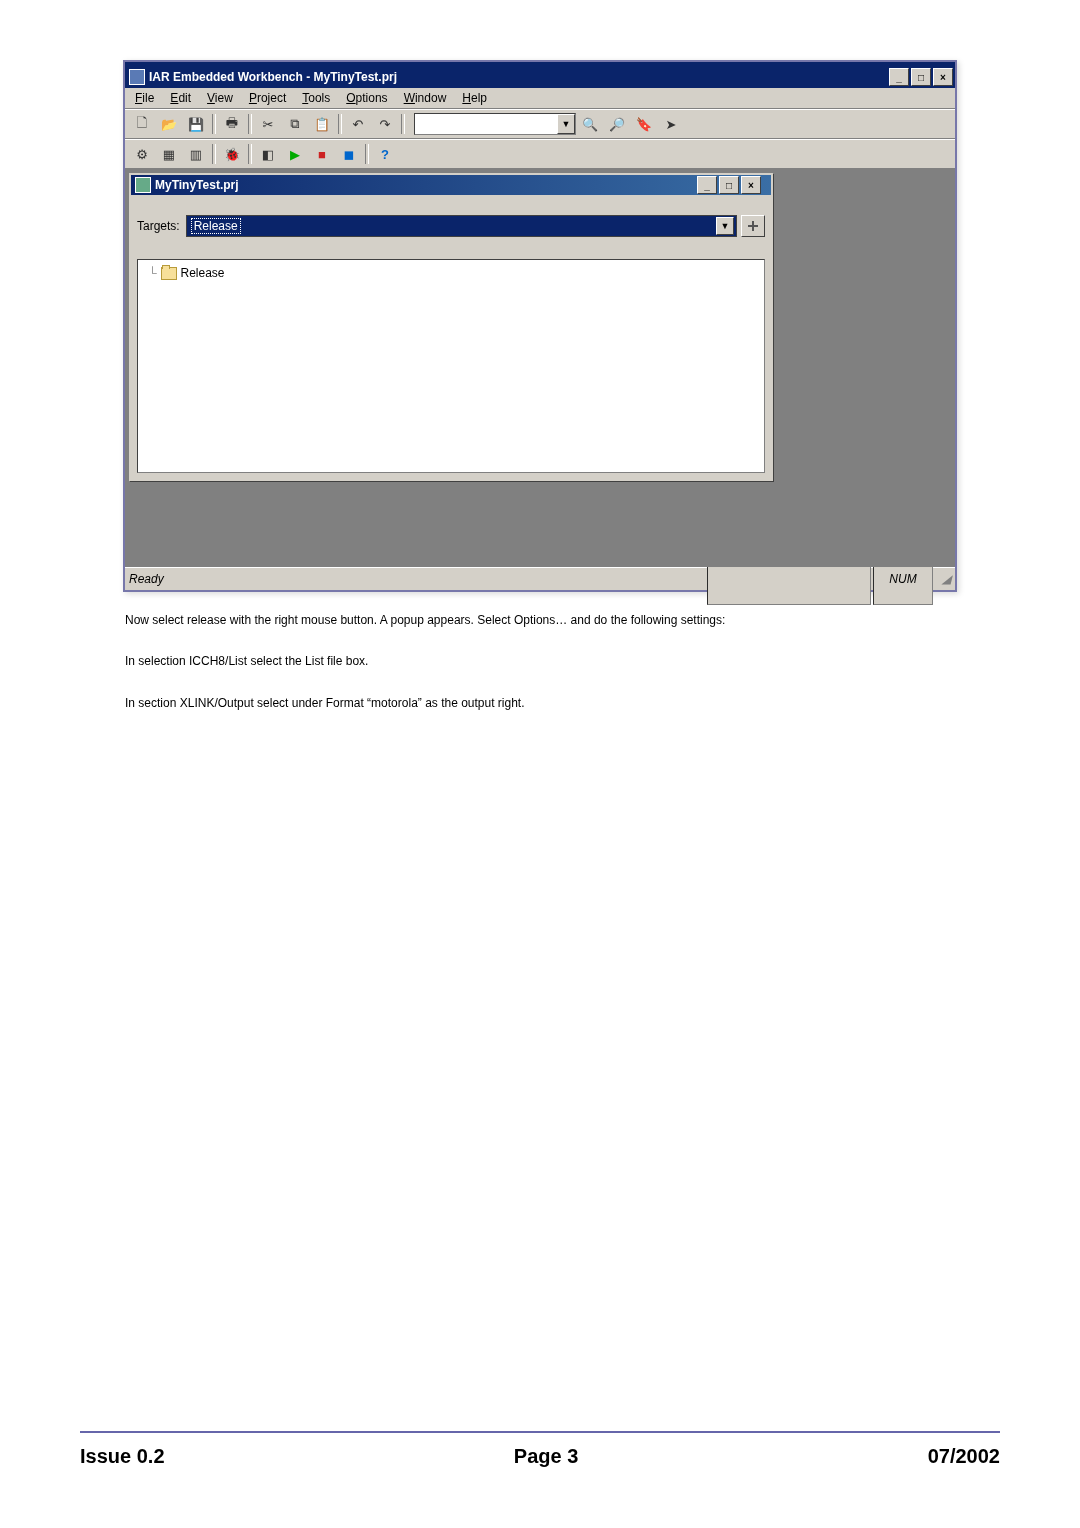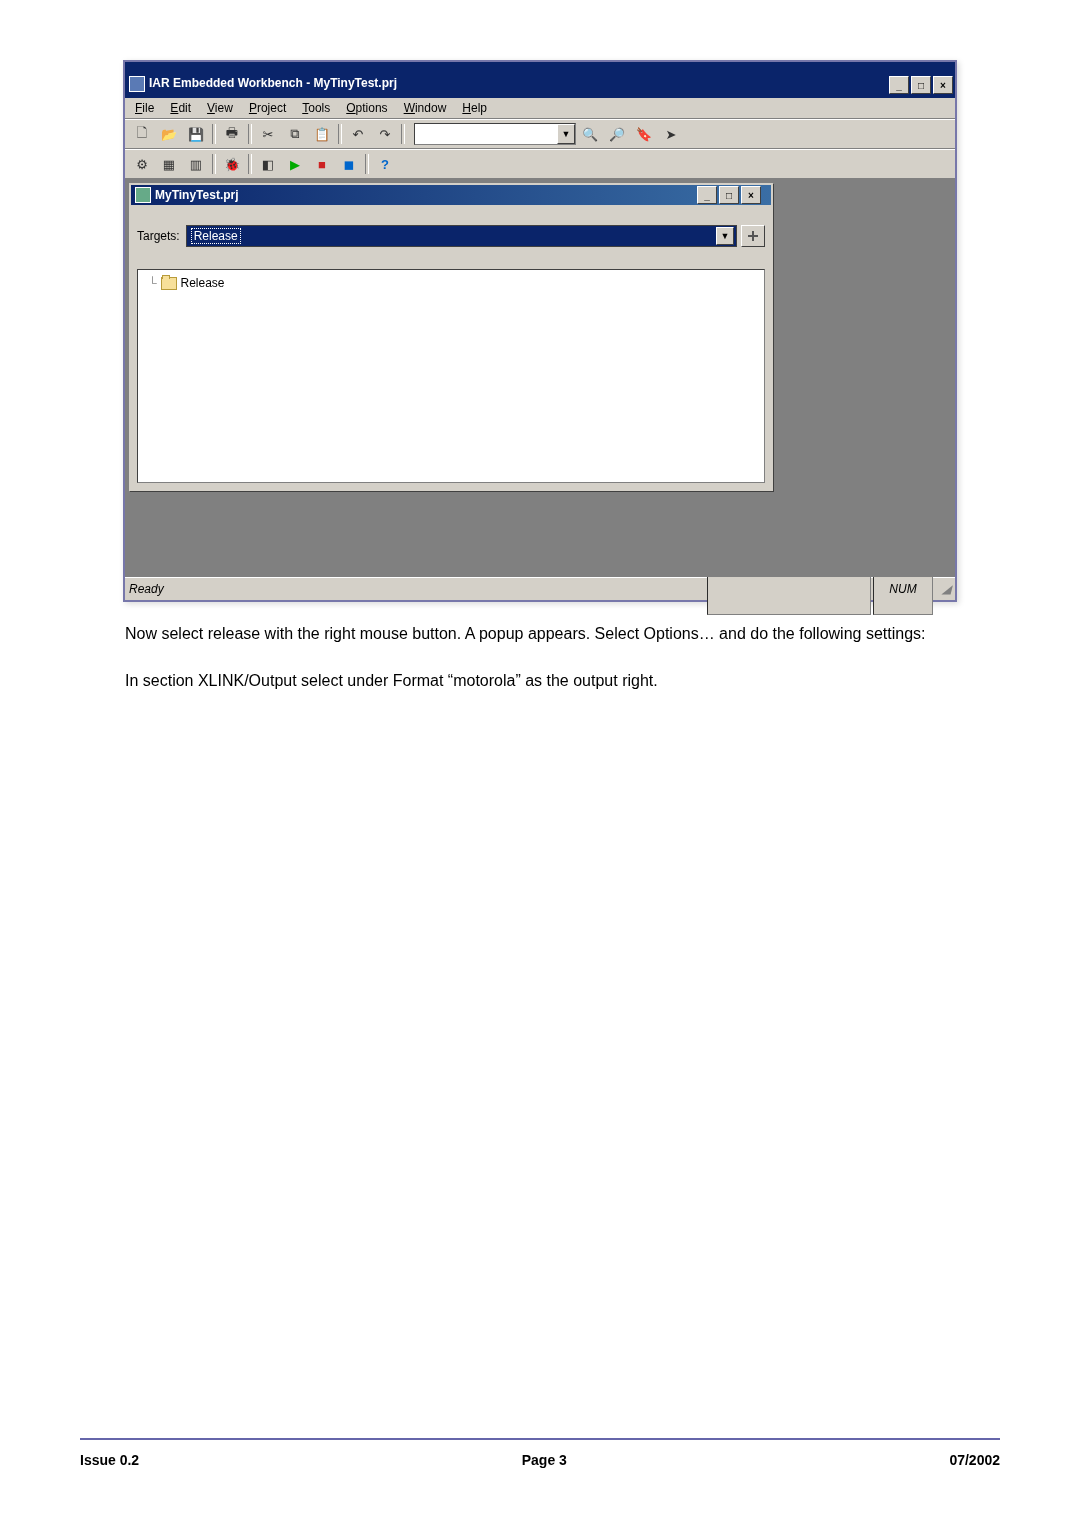--- a/index.html
+++ b/index.html
@@ -64,23 +64,23 @@
     font-size: 12px;
     color: #000;
     box-shadow: 2px 2px 6px rgba(0,0,0,0.15);
     position: relative;
   }
   .titlebar {
     background: linear-gradient(#0a246a, #a6caf0);
     background: #0a246a;
     color: #fff;
     display: flex;
-    align-items: flex-start;
+    align-items: center;
     height: 22px;
-    padding: 14px 2px 0 4px;
+    padding: 4px 2px 0 4px;
     font-weight: bold;
     font-size: 12px;
   }
   .titlebar .t-icon {
     width: 16px; height: 16px;
     background: #5a7ab5;
     margin-right: 4px;
     border: 1px solid #fff;
     box-sizing: border-box;
   }
@@ -286,37 +286,37 @@
   .statusbar .grip {
     width: 18px;
     display: flex;
     align-items: flex-end;
     justify-content: flex-end;
     font-size: 12px;
     color: #808080;
   }
 
   .body-text {
-    font-size: 16px;
+    font-size: 12px;
     line-height: 1.45;
     width: 830px;
     margin: 4px auto;
   }
   .body-text p { margin: 0 0 24px 0; }
 
   .footer-line {
     position: absolute;
     left: 80px;
     right: 80px;
     bottom: 60px;
     border-top: 2px solid #6666aa;
     padding-top: 12px;
     display: flex;
     justify-content: space-between;
-    font-size: 14px;
+    font-size: 20px;
     font-weight: bold;
   }
 </style>
 </head>
 <body>
 
 <div class="page">
 
   <div class="screenshot-wrap">
     <div class="titlebar">
@@ -415,20 +415,21 @@
       <div class="ready">Ready</div>
       <div class="gap"></div>
       <div class="cell empty"></div>
       <div class="cell num">NUM</div>
       <div class="grip">◢</div>
     </div>
   </div>
 
   <div class="body-text">
     <p>Now select release with the right mouse button. A popup appears. Select Options… and do the following settings:</p>
+    <p>In selection ICCH8/List select the List file box.</p>
     <p>In section XLINK/Output select under Format “motorola” as the output right.</p>
   </div>
 
   <div class="footer-line">
     <span>Issue 0.2</span>
     <span>Page 3</span>
     <span>07/2002</span>
   </div>
 </div>
 

